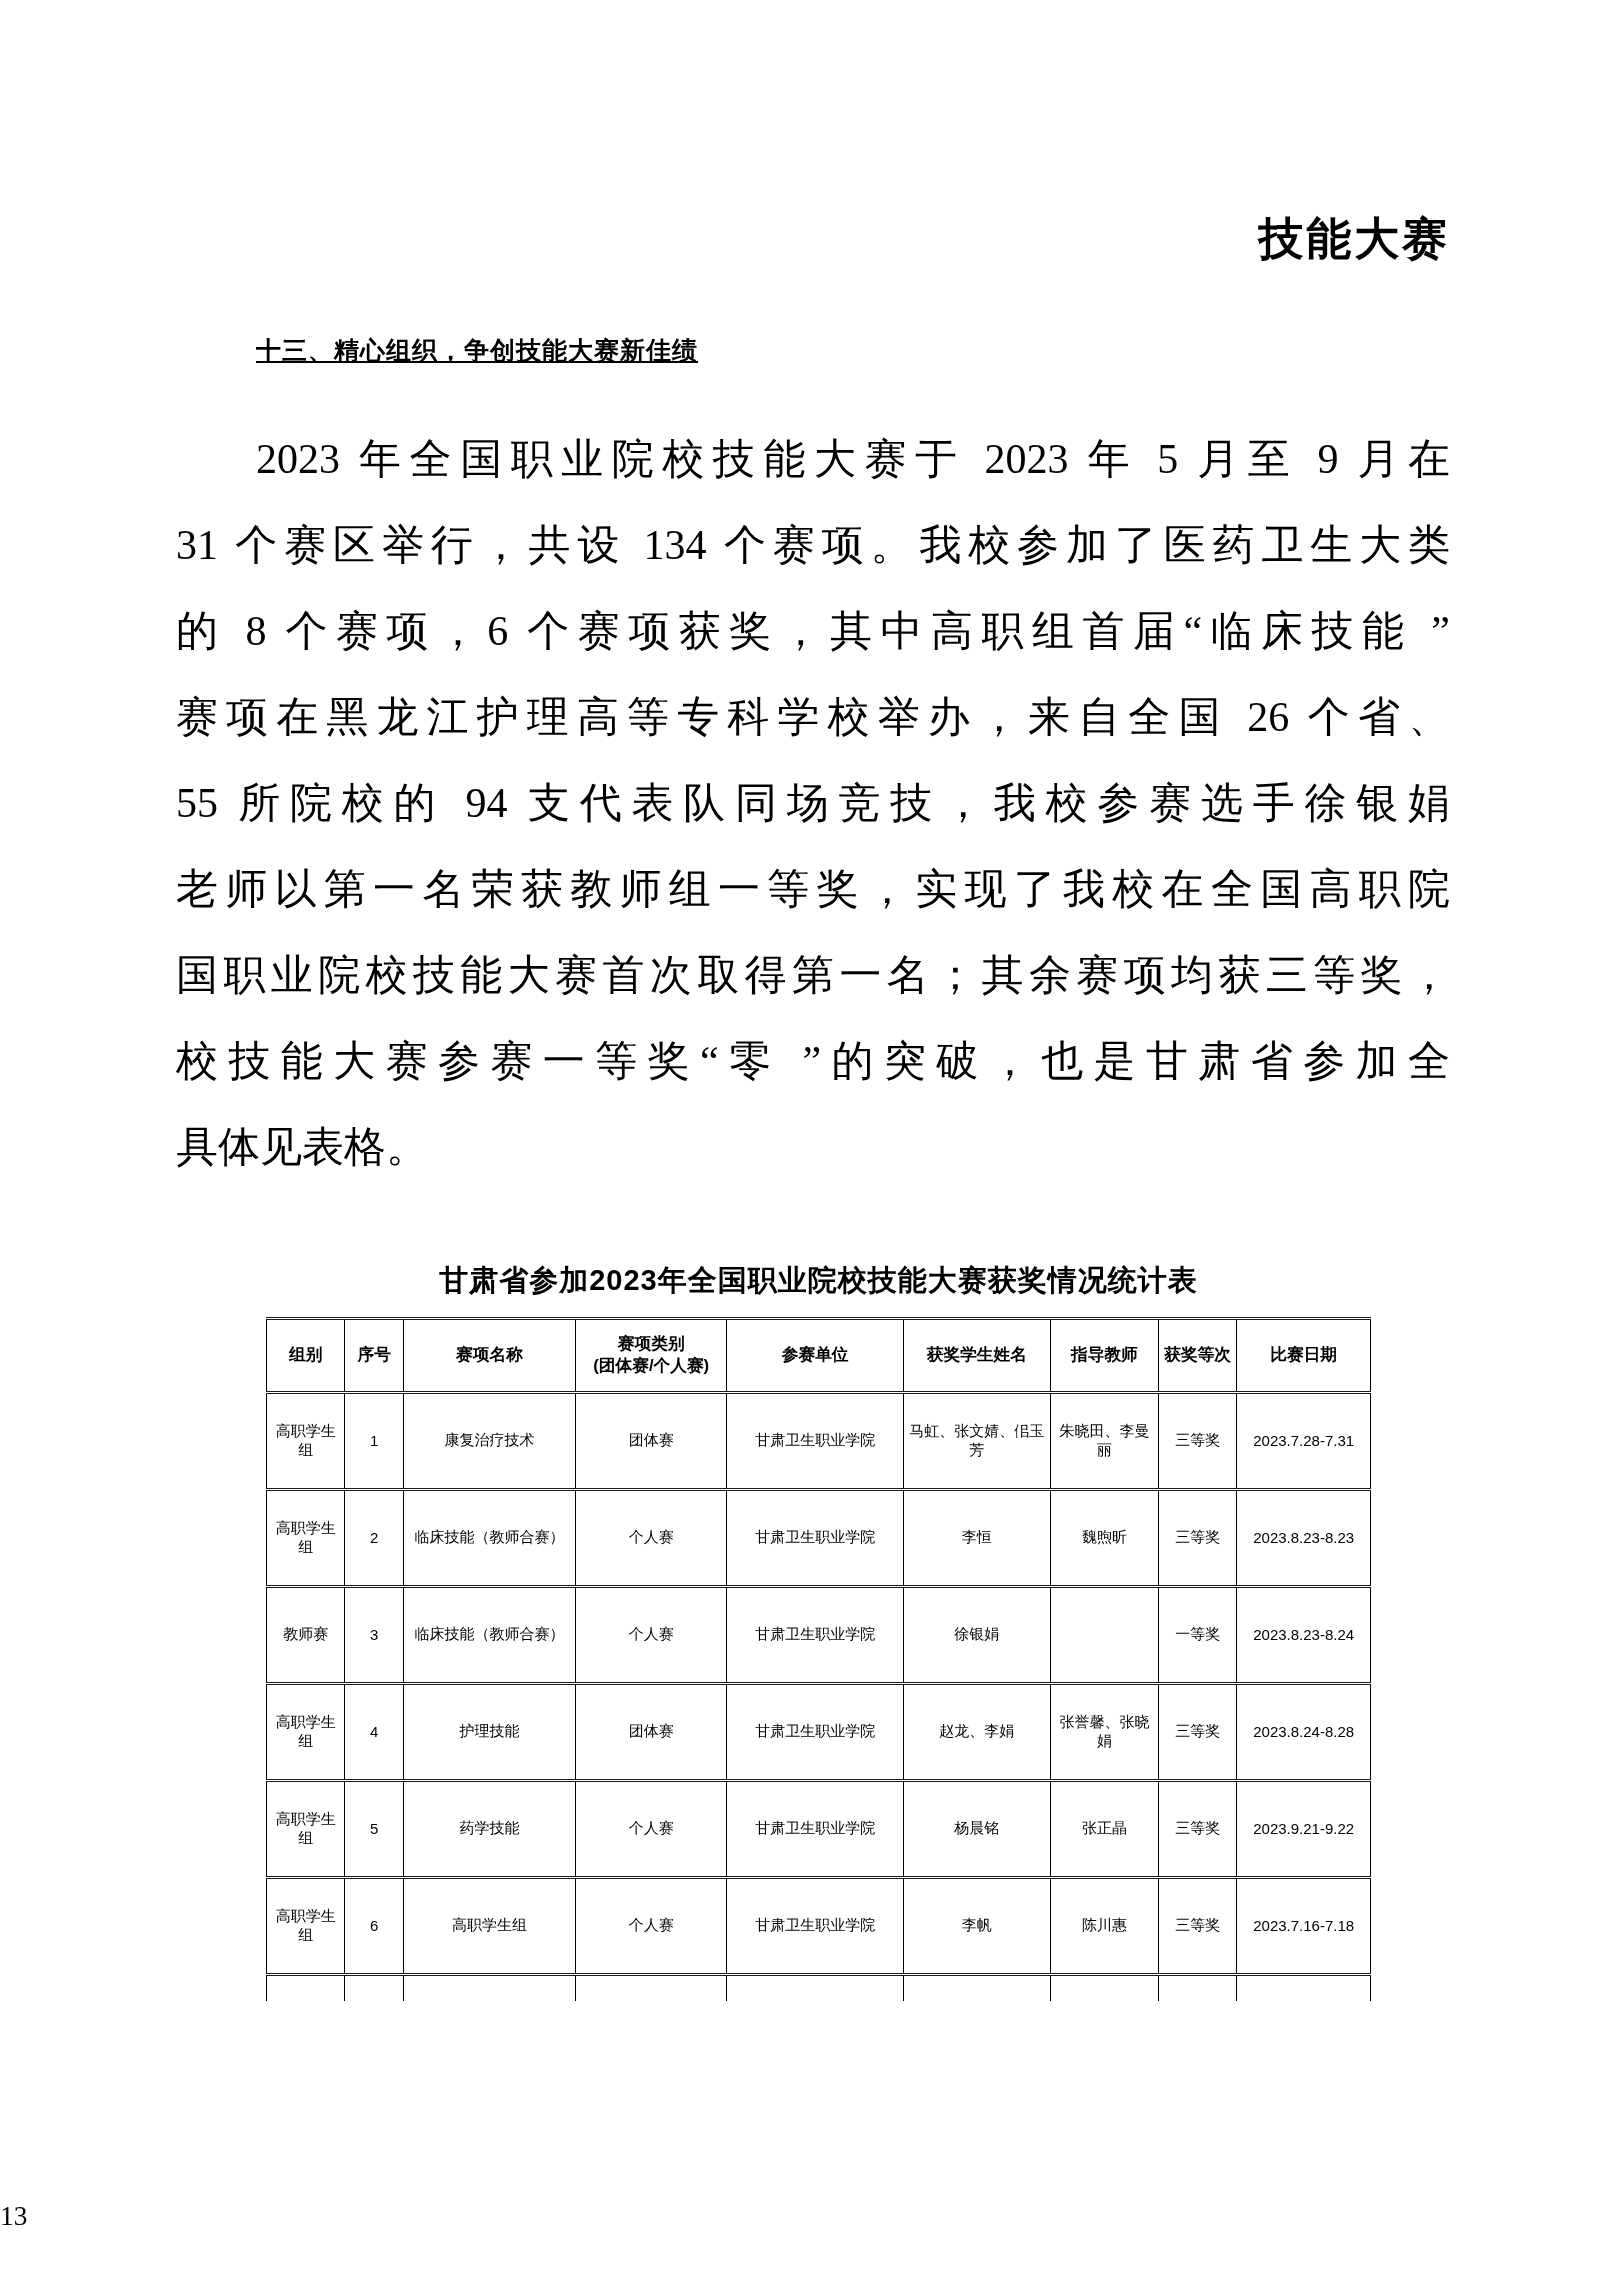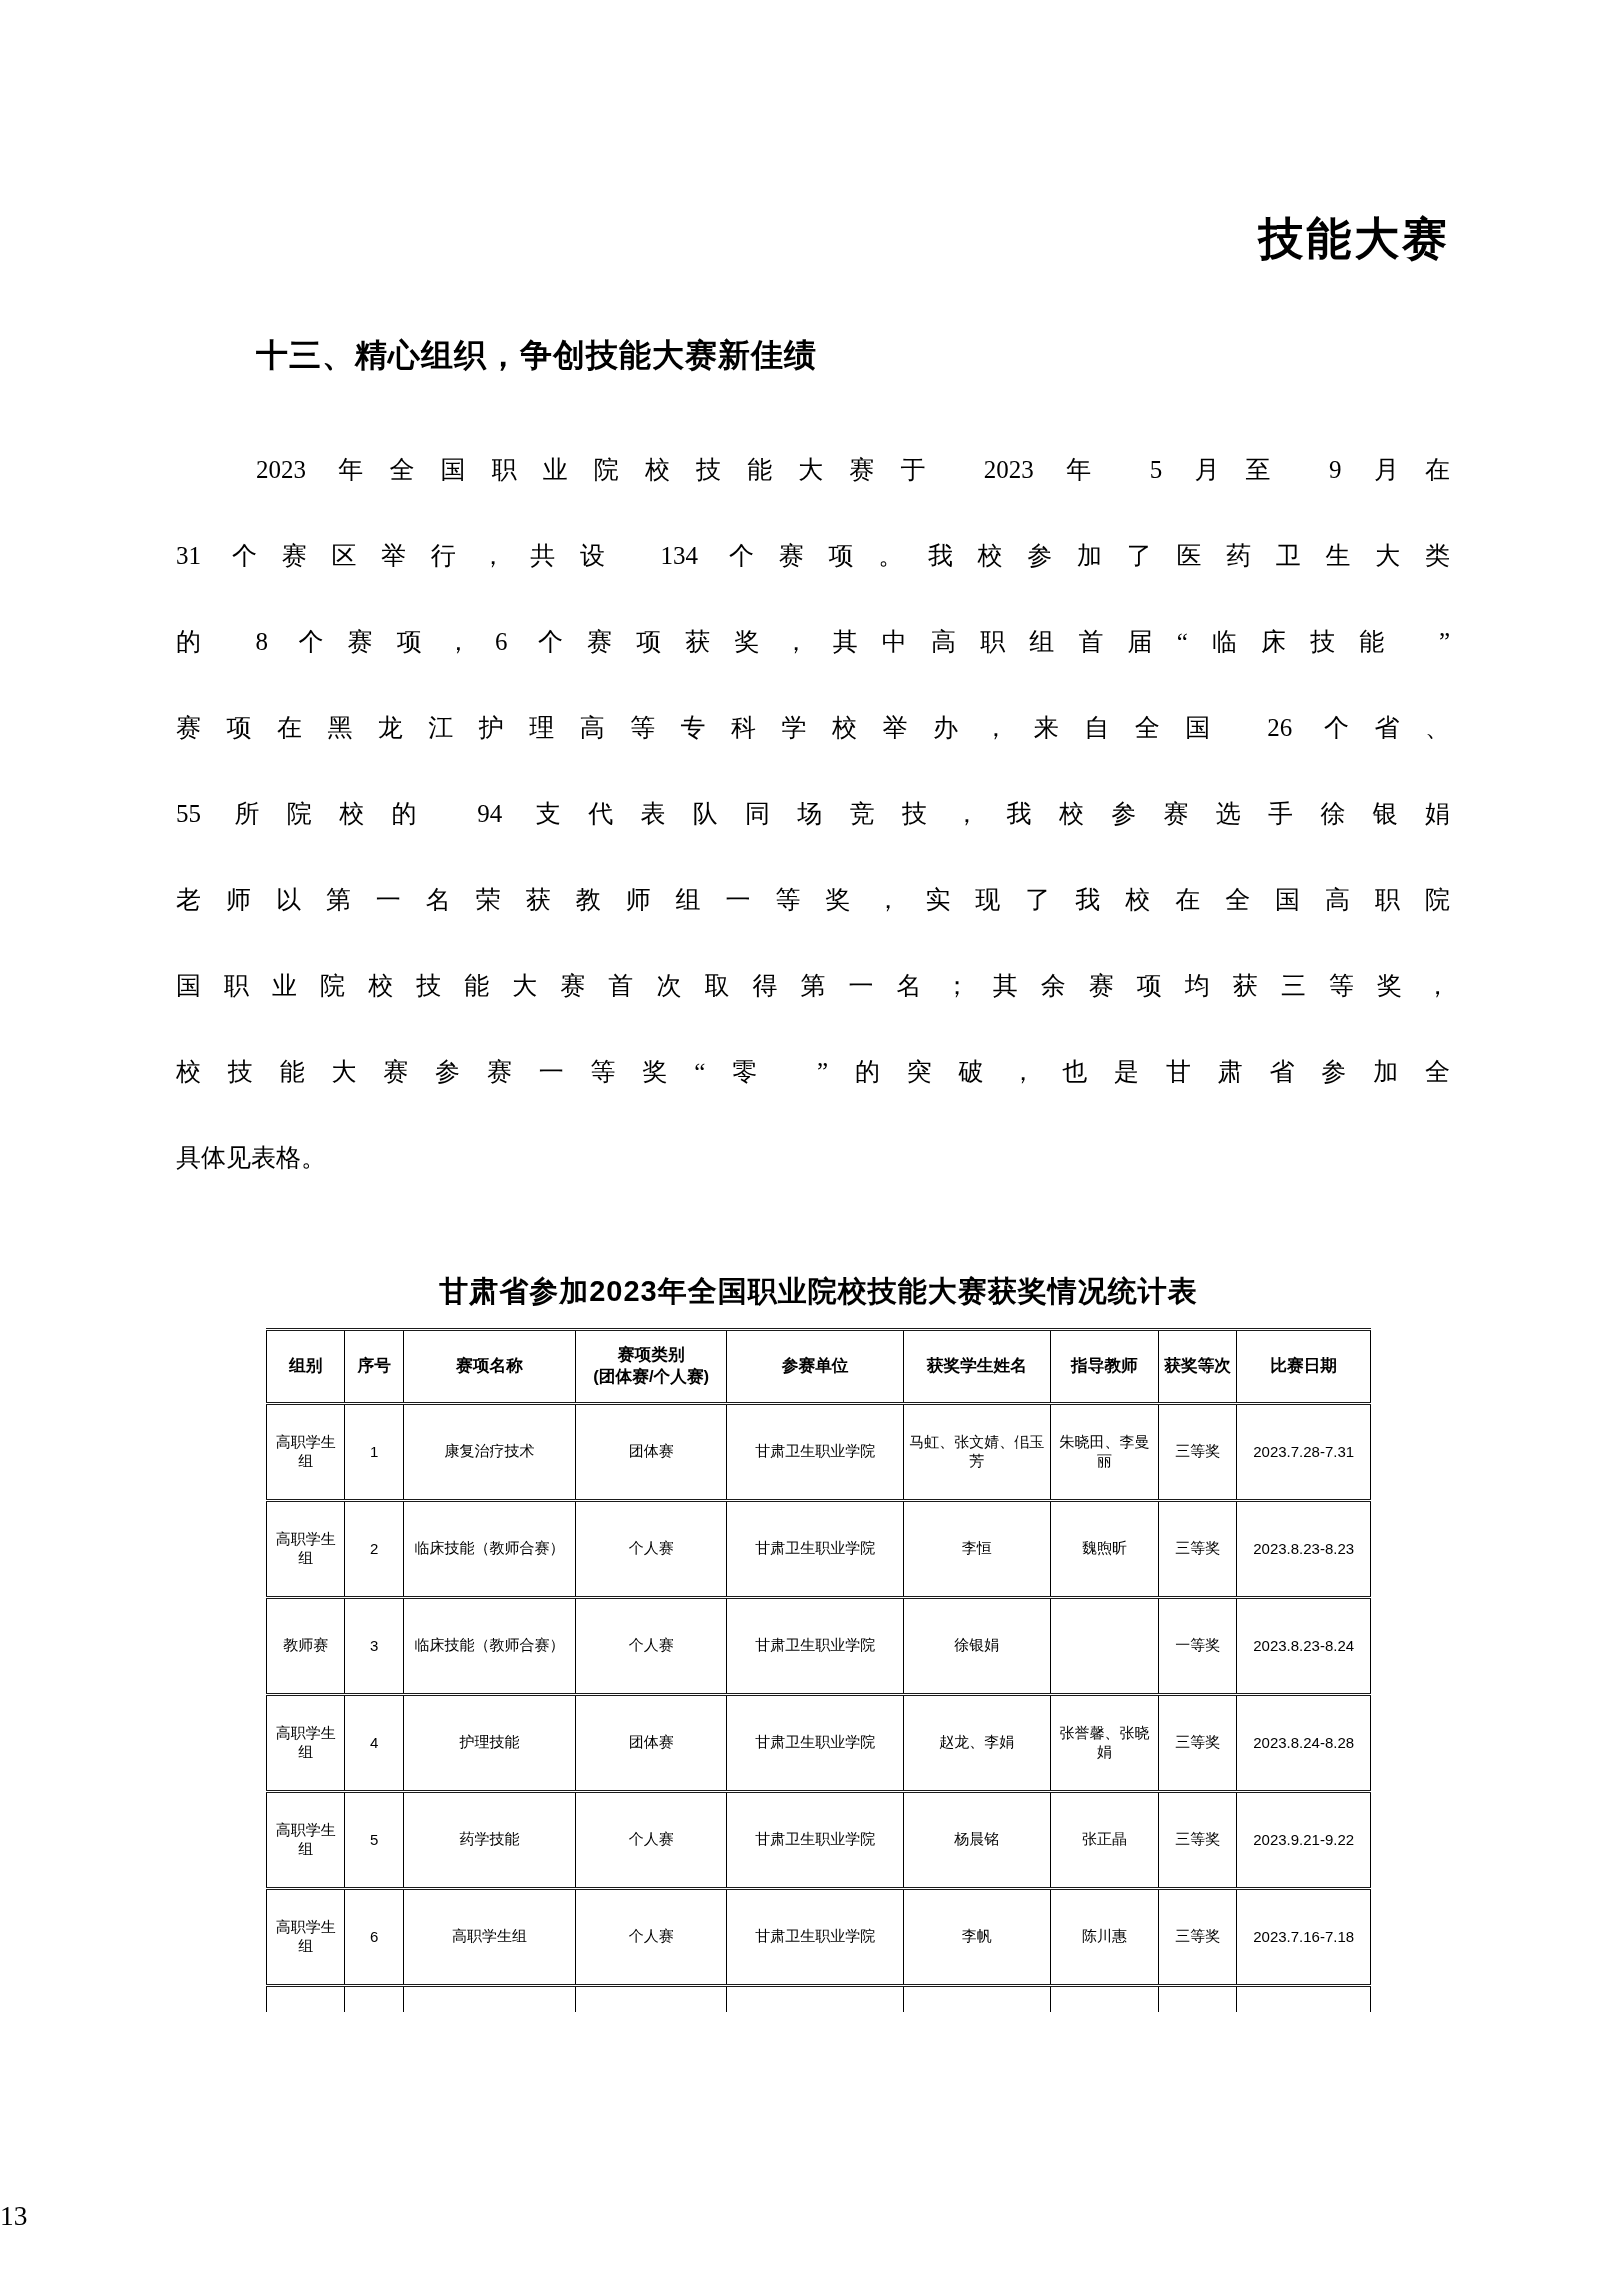--- a/index.html
+++ b/index.html
@@ -11,26 +11,26 @@
   .page{padding:0 171px 0 176px;}
 
   .doc-title{
     font-family:"Liberation Sans","DejaVu Sans",sans-serif;
     font-weight:bold;font-size:45px;
     text-align:right;letter-spacing:2.9px;
     margin:0;padding-top:209px;
   }
   .section-heading{
     font-family:"Liberation Sans","DejaVu Sans",sans-serif;
-    font-weight:bold;font-size:32px;
-    margin:65px 0 0 0;padding-left:80px;letter-spacing:1px;
+    font-weight:bold;font-size:25px;
+    margin:65px 0 0 0;padding-left:80px;letter-spacing:1px;text-decoration:underline;
   }
   .para{
     margin-top:49px;
-    font-size:25px;line-height:86px;
+    font-size:42px;line-height:86px;
   }
   .pline{display:block;text-align:justify;}
   .pline.justify{text-align-last:justify;}
   .pline.indent{text-indent:80px;}
 
   .table-block{margin-top:71px;margin-left:90px;width:1105px;}
   .table-title{
     font-family:"Liberation Sans","DejaVu Sans",sans-serif;
     font-weight:bold;font-size:29px;text-align:center;
     margin-bottom:15.7px;letter-spacing:1px;margin-top:33px;

